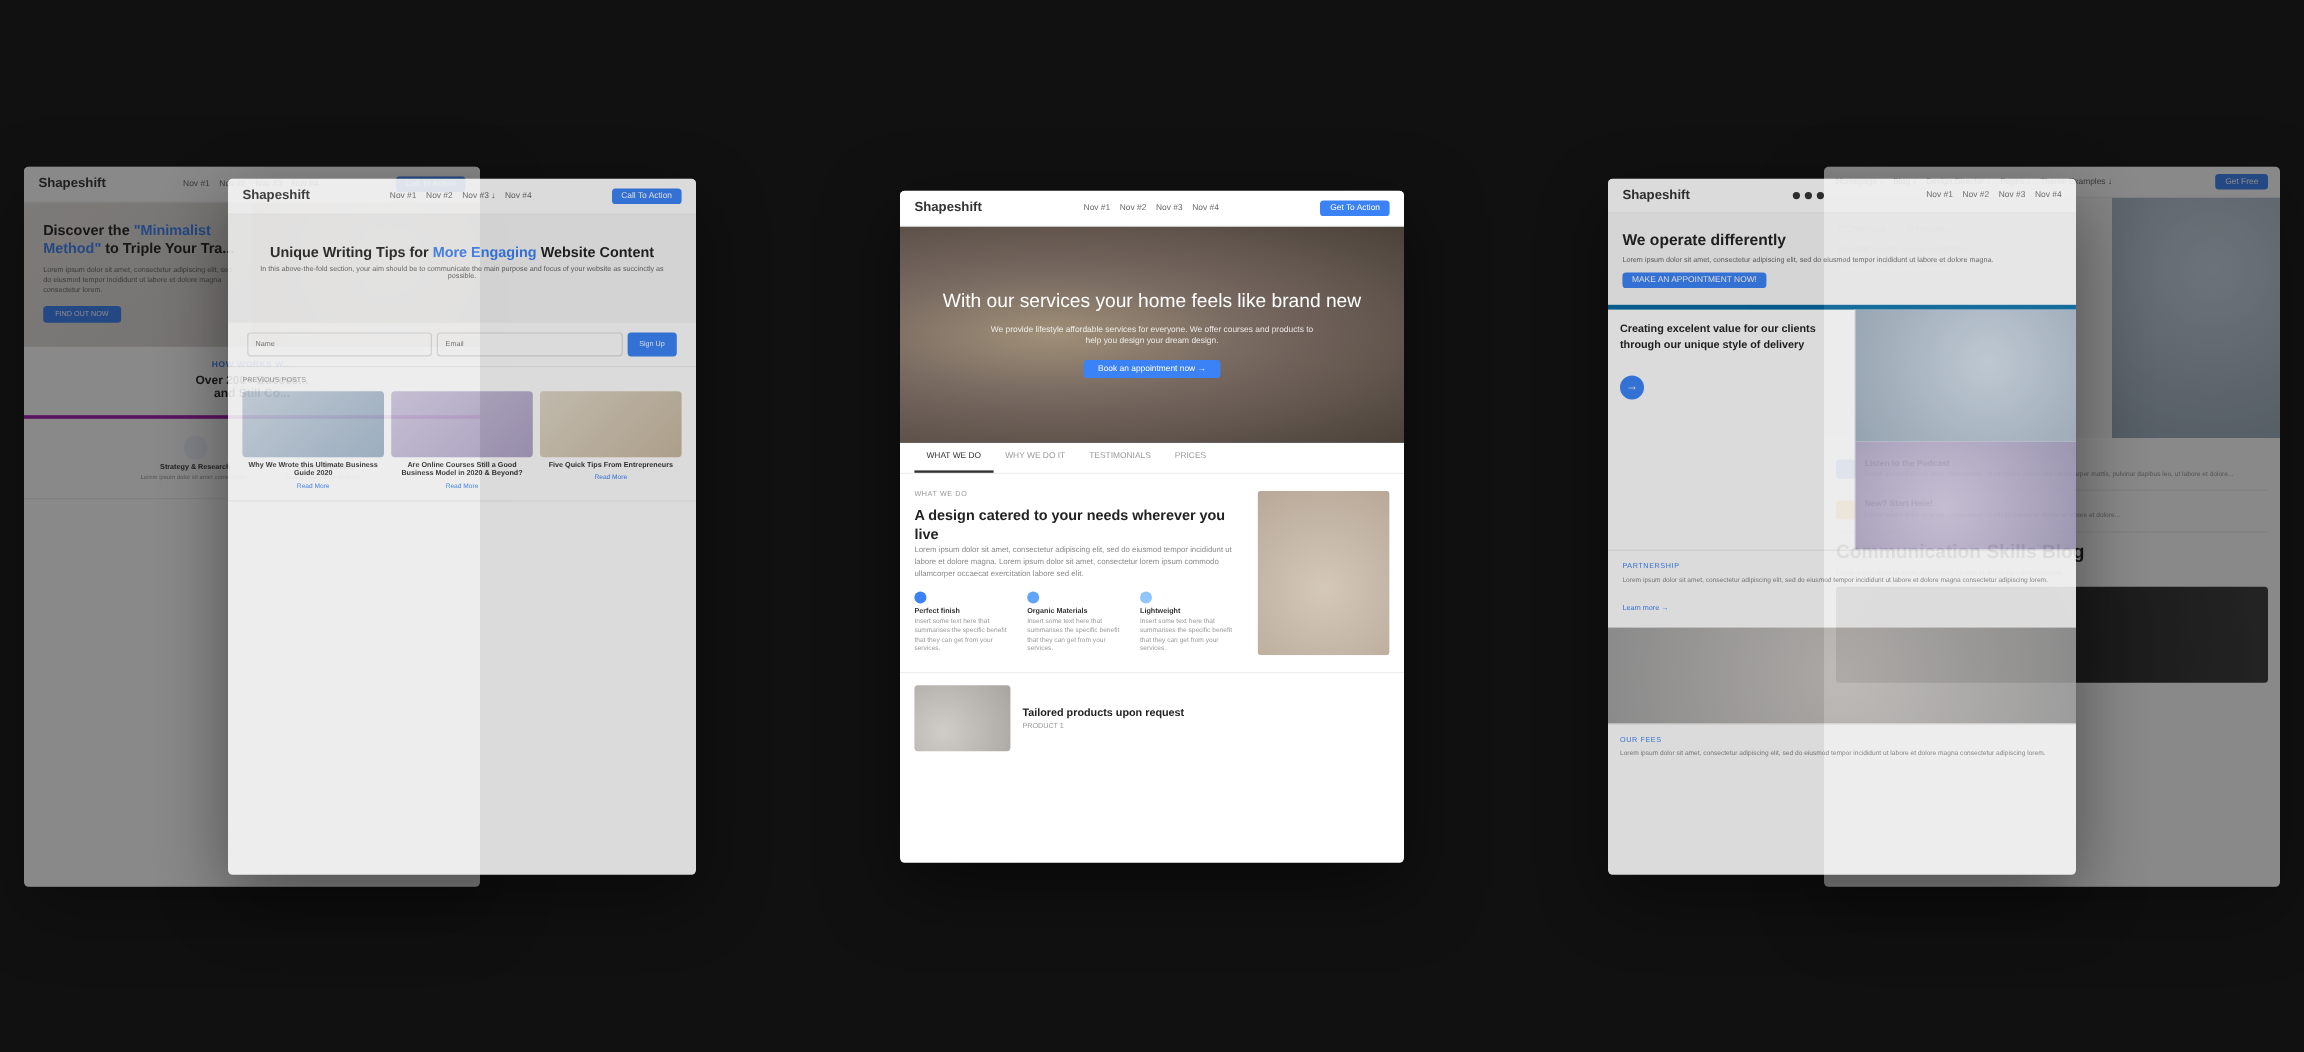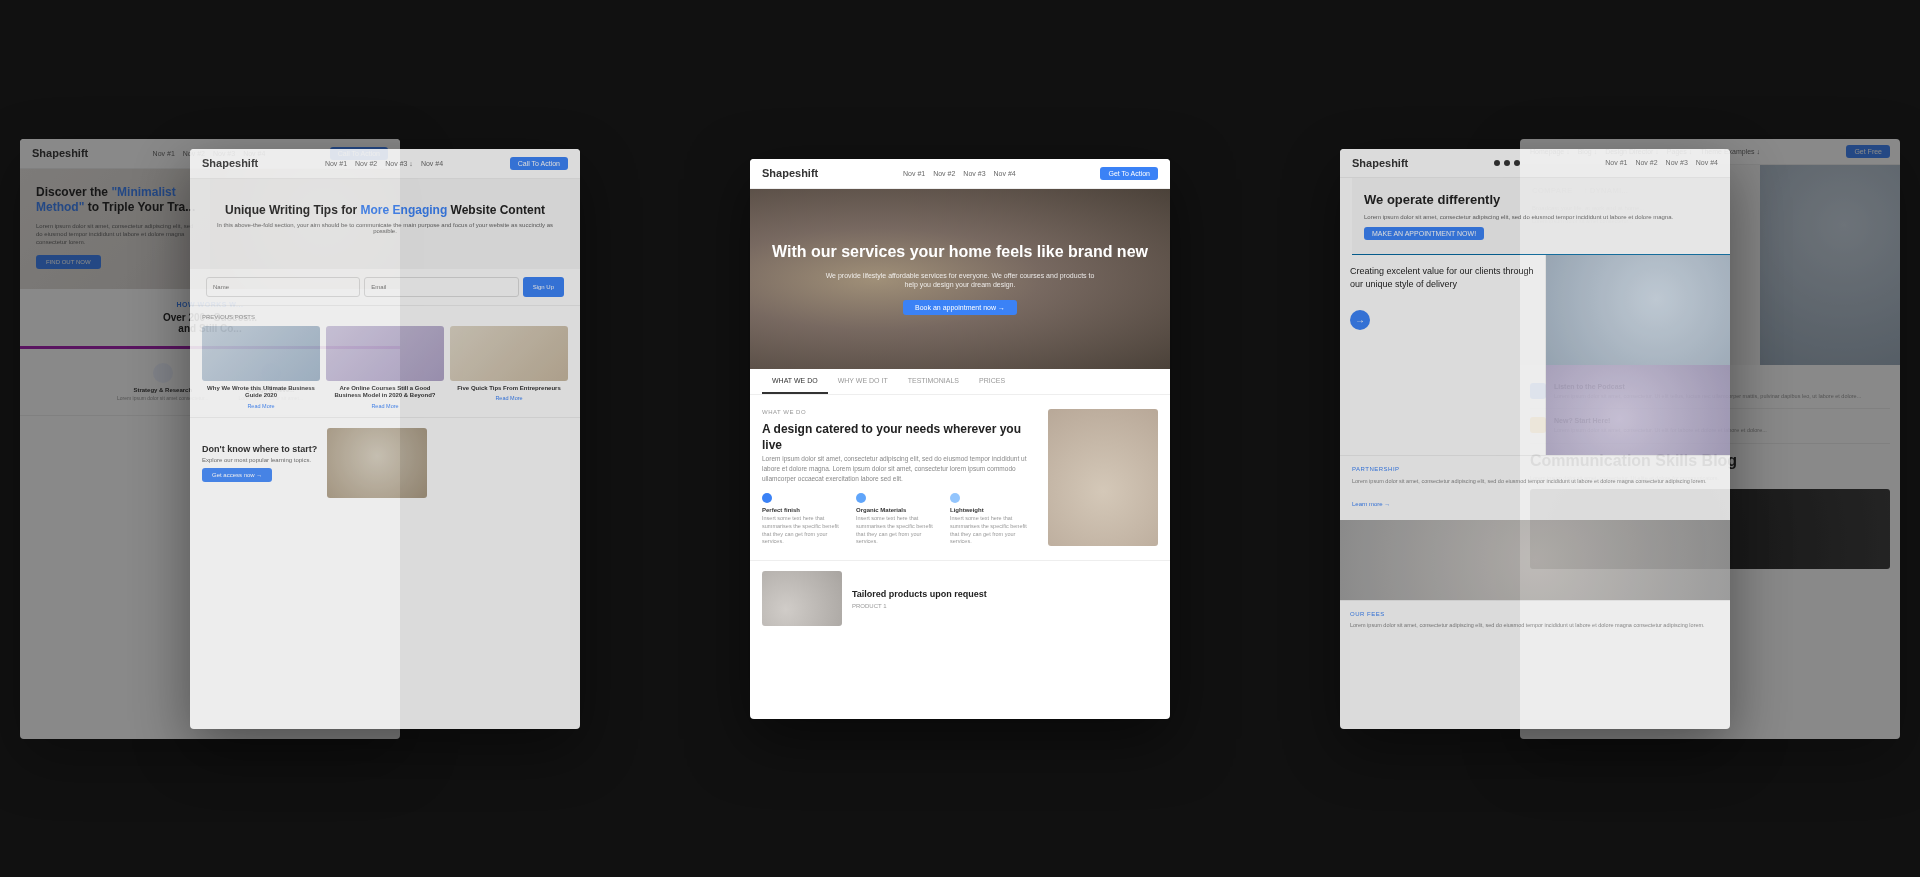--- a/index.html
+++ b/index.html
@@ -141,21 +141,21 @@
       inset: 0;
       background: 
         radial-gradient(ellipse at 30% 50%, #c4a882 0%, #8a7060 40%, #4a3828 100%);
       opacity: 0.7;
     }
 
     .center-hero h1 {
       position: relative;
       z-index: 2;
       font-size: 16px;
-      font-weight: 700;
+      font-weight: 400;
       color: #fff;
       line-height: 1.3;
       text-align: center;
       margin-bottom: 8px;
     }
 
     .center-hero p {
       position: relative;
       z-index: 2;
       font-size: 7px;
@@ -617,22 +617,21 @@
       height: 70px;
       border-radius: 3px;
       flex-shrink: 0;
       background: radial-gradient(circle at 50% 40%, #d0c8b8, #a89880);
     }
 
     
     .mr-hero {
       padding: 14px 12px;
       background: #f8f8f8;
-      border-bottom: 1px solid #0369a1;
-      margin-left: 12px;
+      border-bottom: 4px solid #0369a1;
     }
 
     .mr-hero h1 {
       font-size: 13px;
       font-weight: 800;
       color: #222;
       line-height: 1.3;
     }
 
     .mr-hero p {
@@ -661,21 +660,21 @@
     .mr-section-label {
       font-size: 6px;
       color: #3b82f6;
       text-transform: uppercase;
       letter-spacing: 0.5px;
       margin-bottom: 5px;
     }
 
     .mr-section-heading {
       font-size: 9px;
-      font-weight: 400;
+      font-weight: 700;
       color: #222;
       line-height: 1.4;
       margin-bottom: 19px;
     }
 
     .mr-section-text {
       font-size: 5.5px;
       color: #888;
       line-height: 1.5;
       margin-bottom: 6px;
@@ -943,28 +942,20 @@
           <div class="ml-post-img ml-post-img-2"></div>
           <div class="ml-post-card-title">Are Online Courses Still a Good Business Model in 2020 &amp; Beyond?</div>
           <div class="ml-post-card-link">Read More</div>
         </div>
         <div class="ml-post-card">
           <div class="ml-post-img ml-post-img-3"></div>
           <div class="ml-post-card-title">Five Quick Tips From Entrepreneurs</div>
           <div class="ml-post-card-link">Read More</div>
         </div>
       </div>
-    </div>
-    <div class="ml-cta">
-      <div class="ml-cta-text">
-        <h3>Don't know where to start?</h3>
-        <p>Explore our most popular learning topics.</p>
-        <button class="ml-cta-btn">Get access now →</button>
-      </div>
-      <div class="ml-cta-img"></div>
     </div>
   </div>
 
   <div class="mock-screen screen-center">
     <div class="nav-bar">
       <span class="nav-logo">Shapeshift</span>
       <div class="nav-links">
         <span class="nav-link">Nov #1</span>
         <span class="nav-link">Nov #2</span>
         <span class="nav-link">Nov #3</span>

